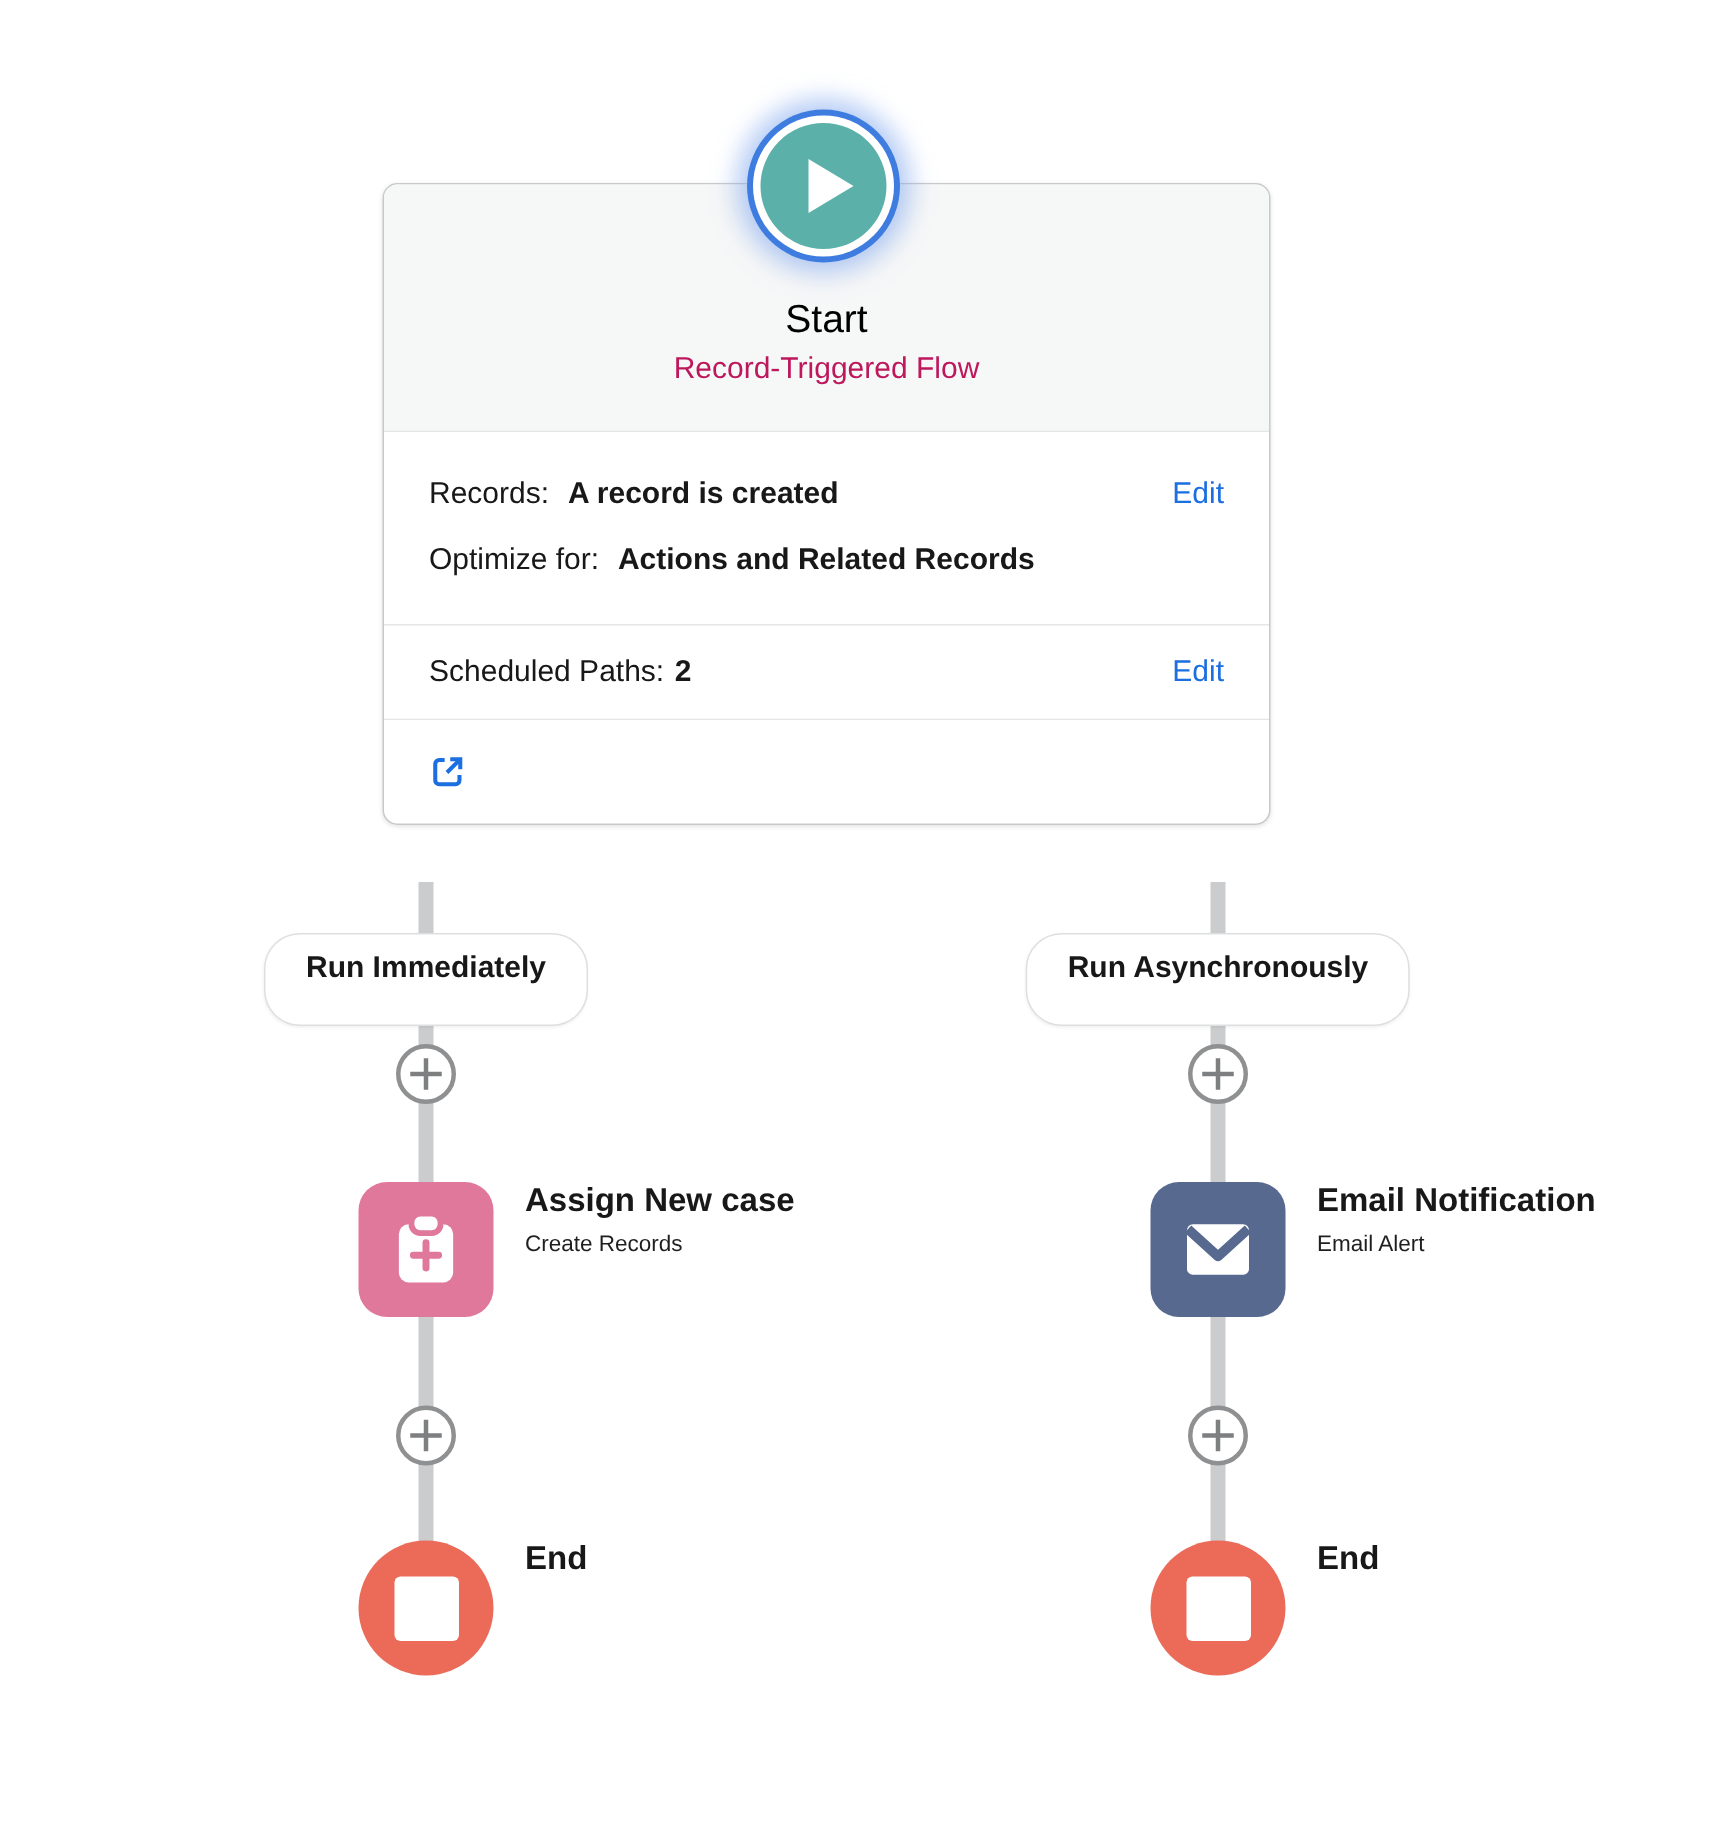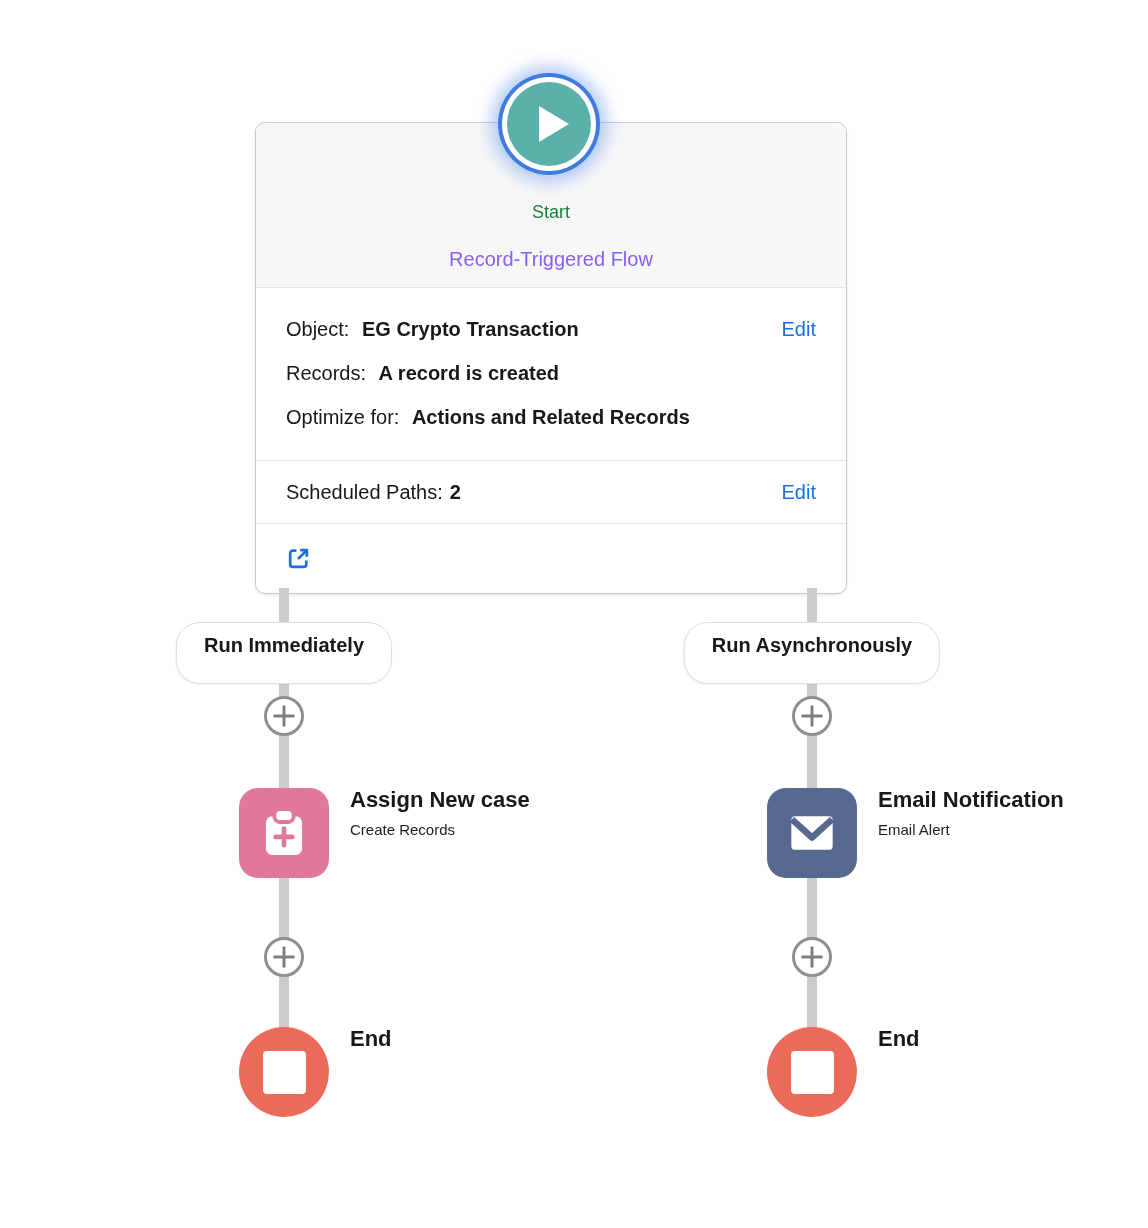--- a/index.html
+++ b/index.html
@@ -11,22 +11,22 @@
   
   .start-card {
     position:absolute; left:255px; top:122px; width:590px;
     background:#ffffff; border:1px solid #c7c9cb; border-radius:10px;
     box-shadow:0 1px 3px rgba(0,0,0,.10);
   }
   .start-header {
     height:164px; background:#f6f7f7; border-bottom:1px solid #e4e5e6;
     border-radius:9px 9px 0 0; text-align:center;
   }
-  .start-title { padding-top:74px; font-size:18px; line-height:30px; color:#15803d; }
-  .start-subtitle { margin-top:21px; font-size:20px; color:#8b5cf6; }
+  .start-title { padding-top:74px; font-size:26px; line-height:30px; color:#000000; }
+  .start-subtitle { margin-top:8px; font-size:20px; color:#be185d; }
 
   .start-details { position:relative; padding:19px 30px 21px 30px; }
   .detail-row { font-size:20px; line-height:44px; white-space:nowrap; }
   .detail-label { color:#181818; }
   .detail-value { font-weight:700; margin-left:7px; }
   .edit-link { color:#1b6fe0; font-size:20px; cursor:pointer; text-decoration:none; }
   .details-edit { position:absolute; top:30px; right:30px; }
 
   .start-scheduled {
     border-top:1px solid #e4e5e6; height:62px; padding:0 30px;
@@ -115,24 +115,20 @@
 <div class="canvas">
 
   <div class="start-card">
     <div class="start-header">
       <div class="start-title">Start</div>
       <div class="start-subtitle">Record-Triggered Flow</div>
     </div>
 
     <div class="start-details">
       <div class="detail-row">
-        <span class="detail-label">Object:</span>
-        <span class="detail-value">EG Crypto Transaction</span>
-      </div>
-      <div class="detail-row">
         <span class="detail-label">Records:</span>
         <span class="detail-value">A record is created</span>
       </div>
       <div class="detail-row">
         <span class="detail-label">Optimize for:</span>
         <span class="detail-value">Actions and Related Records</span>
       </div>
       <a class="edit-link details-edit">Edit</a>
     </div>
 

